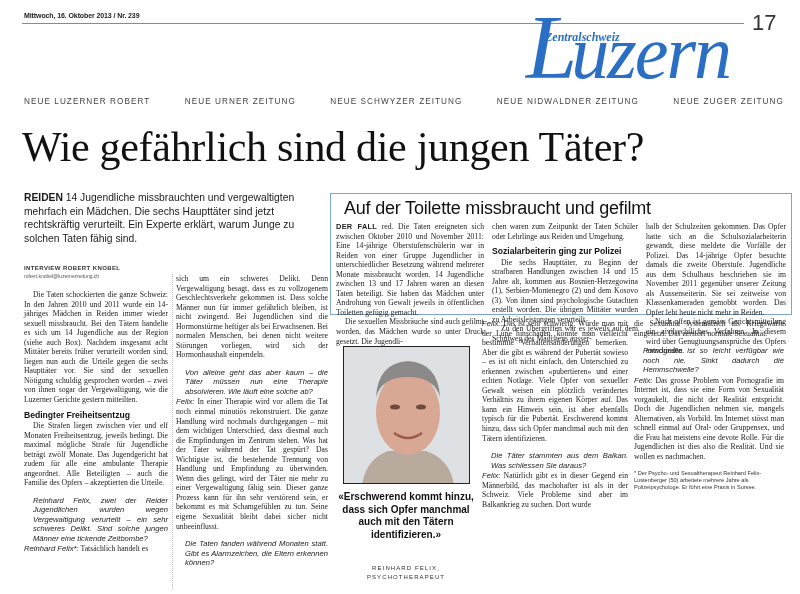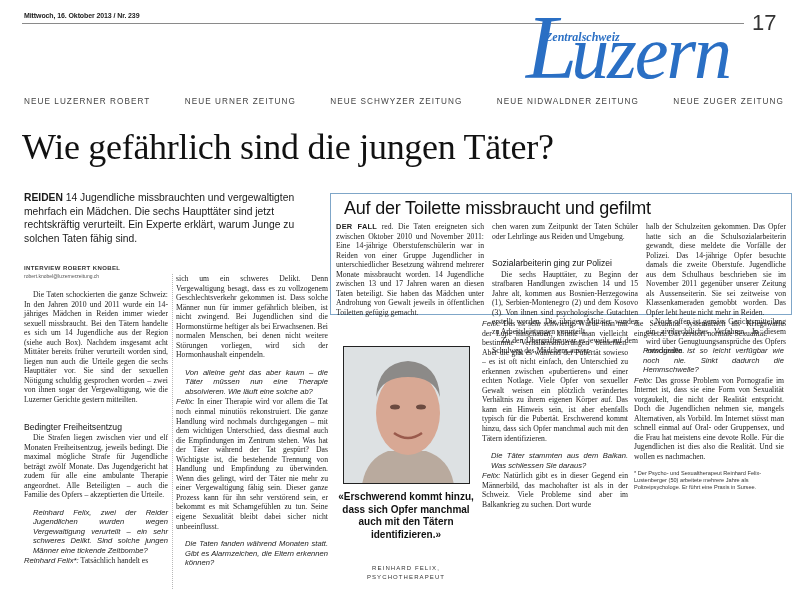--- a/index.html
+++ b/index.html
@@ -10,33 +10,33 @@
 
   
   .dateline { left: 24px; top: 12px; font-family: "Liberation Sans", sans-serif; font-size: 7px; font-weight: bold; color: #222; letter-spacing: -0.1px; }
   .rule-top { left: 22px; top: 23px; width: 722px; height: 1px; background: #8a8a8a; }
   .page-no { left: 752px; top: 10px; font-family: "Liberation Sans", sans-serif; font-size: 22px; color: #333; }
   .logo-sub { left: 545px; top: 30px; font-family: "Liberation Serif", serif; font-style: italic; font-weight: bold; font-size: 12px; color: #2a6fc4; text-align: center; }
   .logo-main { left: 482px; top: 2px; font-family: "Liberation Serif", serif; font-style: italic; font-size: 76px; line-height: 90px; color: #2a6fc4; letter-spacing: -2px; margin-left: 44px; }
   .logo-main .big-l { font-size: 92px; letter-spacing: -6px; }
   .papers { left: 24px; top: 97px; width: 760px; display: flex; justify-content: space-between; font-family: "Liberation Sans", sans-serif; font-size: 8.2px; letter-spacing: 1.05px; color: #444; }
 
-  .headline { left: 22px; top: 124px; font-family: "Liberation Serif", serif; font-size: 36px; line-height: 46px; color: #111; letter-spacing: -0.3px; }
+  .headline { left: 22px; top: 124px; font-family: "Liberation Serif", serif; font-size: 42px; line-height: 46px; color: #111; letter-spacing: -0.3px; }
 
   
   .lead { left: 24px; top: 191px; width: 296px; font-family: "Liberation Sans", sans-serif; font-size: 10.3px; line-height: 13.6px; color: #1a1a1a; }
   .lead b { font-weight: bold; }
 
   .byline { left: 24px; top: 265px; font-family: "Liberation Sans", sans-serif; font-size: 6px; font-weight: bold; letter-spacing: 0.4px; color: #333; }
   .email { left: 24px; top: 273px; font-family: "Liberation Sans", sans-serif; font-size: 5px; color: #555; }
 
   .col { font-family: "Liberation Serif", serif; font-size: 7.7px; line-height: 9.55px; text-align: justify; color: #222; hyphens: auto; }
   .col p { text-indent: 9px; }
   .col p.noind { text-indent: 0; }
-  .col .sub { font-family: "Liberation Sans", sans-serif; font-weight: normal; font-size: 8.6px; margin-top: 18px; margin-bottom: 1px; text-indent: 0; color: #111; }
+  .col .sub { font-family: "Liberation Sans", sans-serif; font-weight: bold; font-size: 8.6px; margin-top: 6px; margin-bottom: 1px; text-indent: 0; color: #111; }
   .col .q { font-family: "Liberation Sans", sans-serif; font-style: italic; font-size: 7.6px; line-height: 9.5px; padding-left: 9px; margin: 8px 0 1px 0; text-indent: 0; color: #222; }
   .col .spk { font-family: "Liberation Sans", sans-serif; font-style: italic; }
   .col .foot { font-family: "Liberation Sans", sans-serif; font-size: 5.6px; line-height: 7.2px; text-indent: 0; margin-top: 8px; color: #333; text-align: left; }
 
   .c1 { left: 24px; top: 290px; width: 144px; }
   .c2 { left: 176px; top: 274px; width: 152px; }
 
   
   .box { left: 330px; top: 193px; width: 462px; height: 122px; border: 1px solid #7fa6c8; background: #ffffff; }
   .box-title { left: 344px; top: 198px; font-family: "Liberation Sans", sans-serif; font-size: 18px; color: #111; letter-spacing: -0.2px; }
@@ -92,20 +92,21 @@
   <p class="noind">sich um ein schweres Delikt. Denn Vergewaltigung besagt, dass es zu vollzogenem Geschlechtsverkehr gekommen ist. Dass solche Männer nun für immer gefährlich bleiben, ist nicht zwingend. Bei Jugendlichen sind die Hormonstürme heftiger als bei Erwachsenen. Bei normalen Menschen, bei denen nicht weitere Störungen vorliegen, wird sich der Hormonhaushalt einpendeln.</p>
   <p class="q">Von alleine geht das aber kaum – die Täter müssen nun eine Therapie absolvieren. Wie läuft eine solche ab?</p>
   <p class="noind"><span class="spk">Felix:</span><span> In einer Therapie wird vor allem die Tat noch einmal minutiös rekonstruiert. Die ganze Handlung wird nochmals durchgegangen – mit dem wichtigen Unterschied, dass diesmal auch die Empfindungen im Zentrum stehen. Was hat der Täter während der Tat gespürt? Das Wichtigste ist, die bestehende Trennung von Handlung und Empfindung zu überwinden. Wenn dies gelingt, wird der Täter nie mehr zu einer Vergewaltigung fähig sein. Dieser ganze Prozess kann für ihn sehr verstörend sein, er bekommt es mit Schamgefühlen zu tun. Seine eigene Sexualität bleibt dabei sicher nicht unbeeinflusst.</span></p>
   <p class="q">Die Taten fanden während Monaten statt. Gibt es Alarmzeichen, die Eltern erkennen können?</p>
 </div>
 
 <div class="abs box"></div>
 <div class="abs box-title">Auf der Toilette missbraucht und gefilmt</div>
 <div class="abs col b1">
   <p class="noind"><span class="boxlabel">DER FALL</span><span> red. Die Taten ereigneten sich zwischen Oktober 2010 und November 2011: Eine 14-jährige Oberstufenschülerin war in Reiden von einer Gruppe Jugendlicher in unterschiedlicher Besetzung während mehrerer Monate missbraucht worden. 14 Jugendliche zwischen 13 und 17 Jahren waren an diesen Taten beteiligt. Sie haben das Mädchen unter Androhung von Gewalt jeweils in öffentlichen Toiletten gefügig gemacht.</span></p>
+  <p>Die sexuellen Missbräuche sind auch gefilmt worden, das Mädchen wurde so unter Druck gesetzt. Die Jugendli-</p>
 </div>
 <div class="abs col b2">
   <p class="noind">chen waren zum Zeitpunkt der Taten Schüler oder Lehrlinge aus Reiden und Umgebung.</p>
   <p class="sub">Sozialarbeiterin ging zur Polizei</p>
   <p>Die sechs Haupttäter, zu Beginn der strafbaren Handlungen zwischen 14 und 15 Jahre alt, kommen aus Bosnien-Herzegowina (1), Serbien-Montenegro (2) und dem Kosovo (3). Von ihnen sind psychologische Gutachten erstellt worden. Die übrigen Mittäter wurden zu Arbeitsleistungen verurteilt.</p>
   <p>Zu den Übergriffen war es jeweils auf dem Schulweg des Mädchens ausser-</p>
 </div>
 <div class="abs col b3">
   <p class="noind">halb der Schulzeiten gekommen. Das Opfer hatte sich an die Schulsozialarbeiterin gewandt, diese meldete die Vorfälle der Polizei. Das 14-jährige Opfer besuchte damals die zweite Oberstufe. Jugendliche aus dem Schulhaus beschrieben sie im November 2011 gegenüber unserer Zeitung als Aussenseiterin. Sie sei zeitweise von Klassenkameraden gemobbt worden. Das Opfer lebt heute nicht mehr in Reiden.</p>
   <p>Noch offen ist gemäss Gerichtsmitteilung ein zivilrechtliches Verfahren. In diesem wird über Genugtuungsansprüche des Opfers entschieden.</p>

